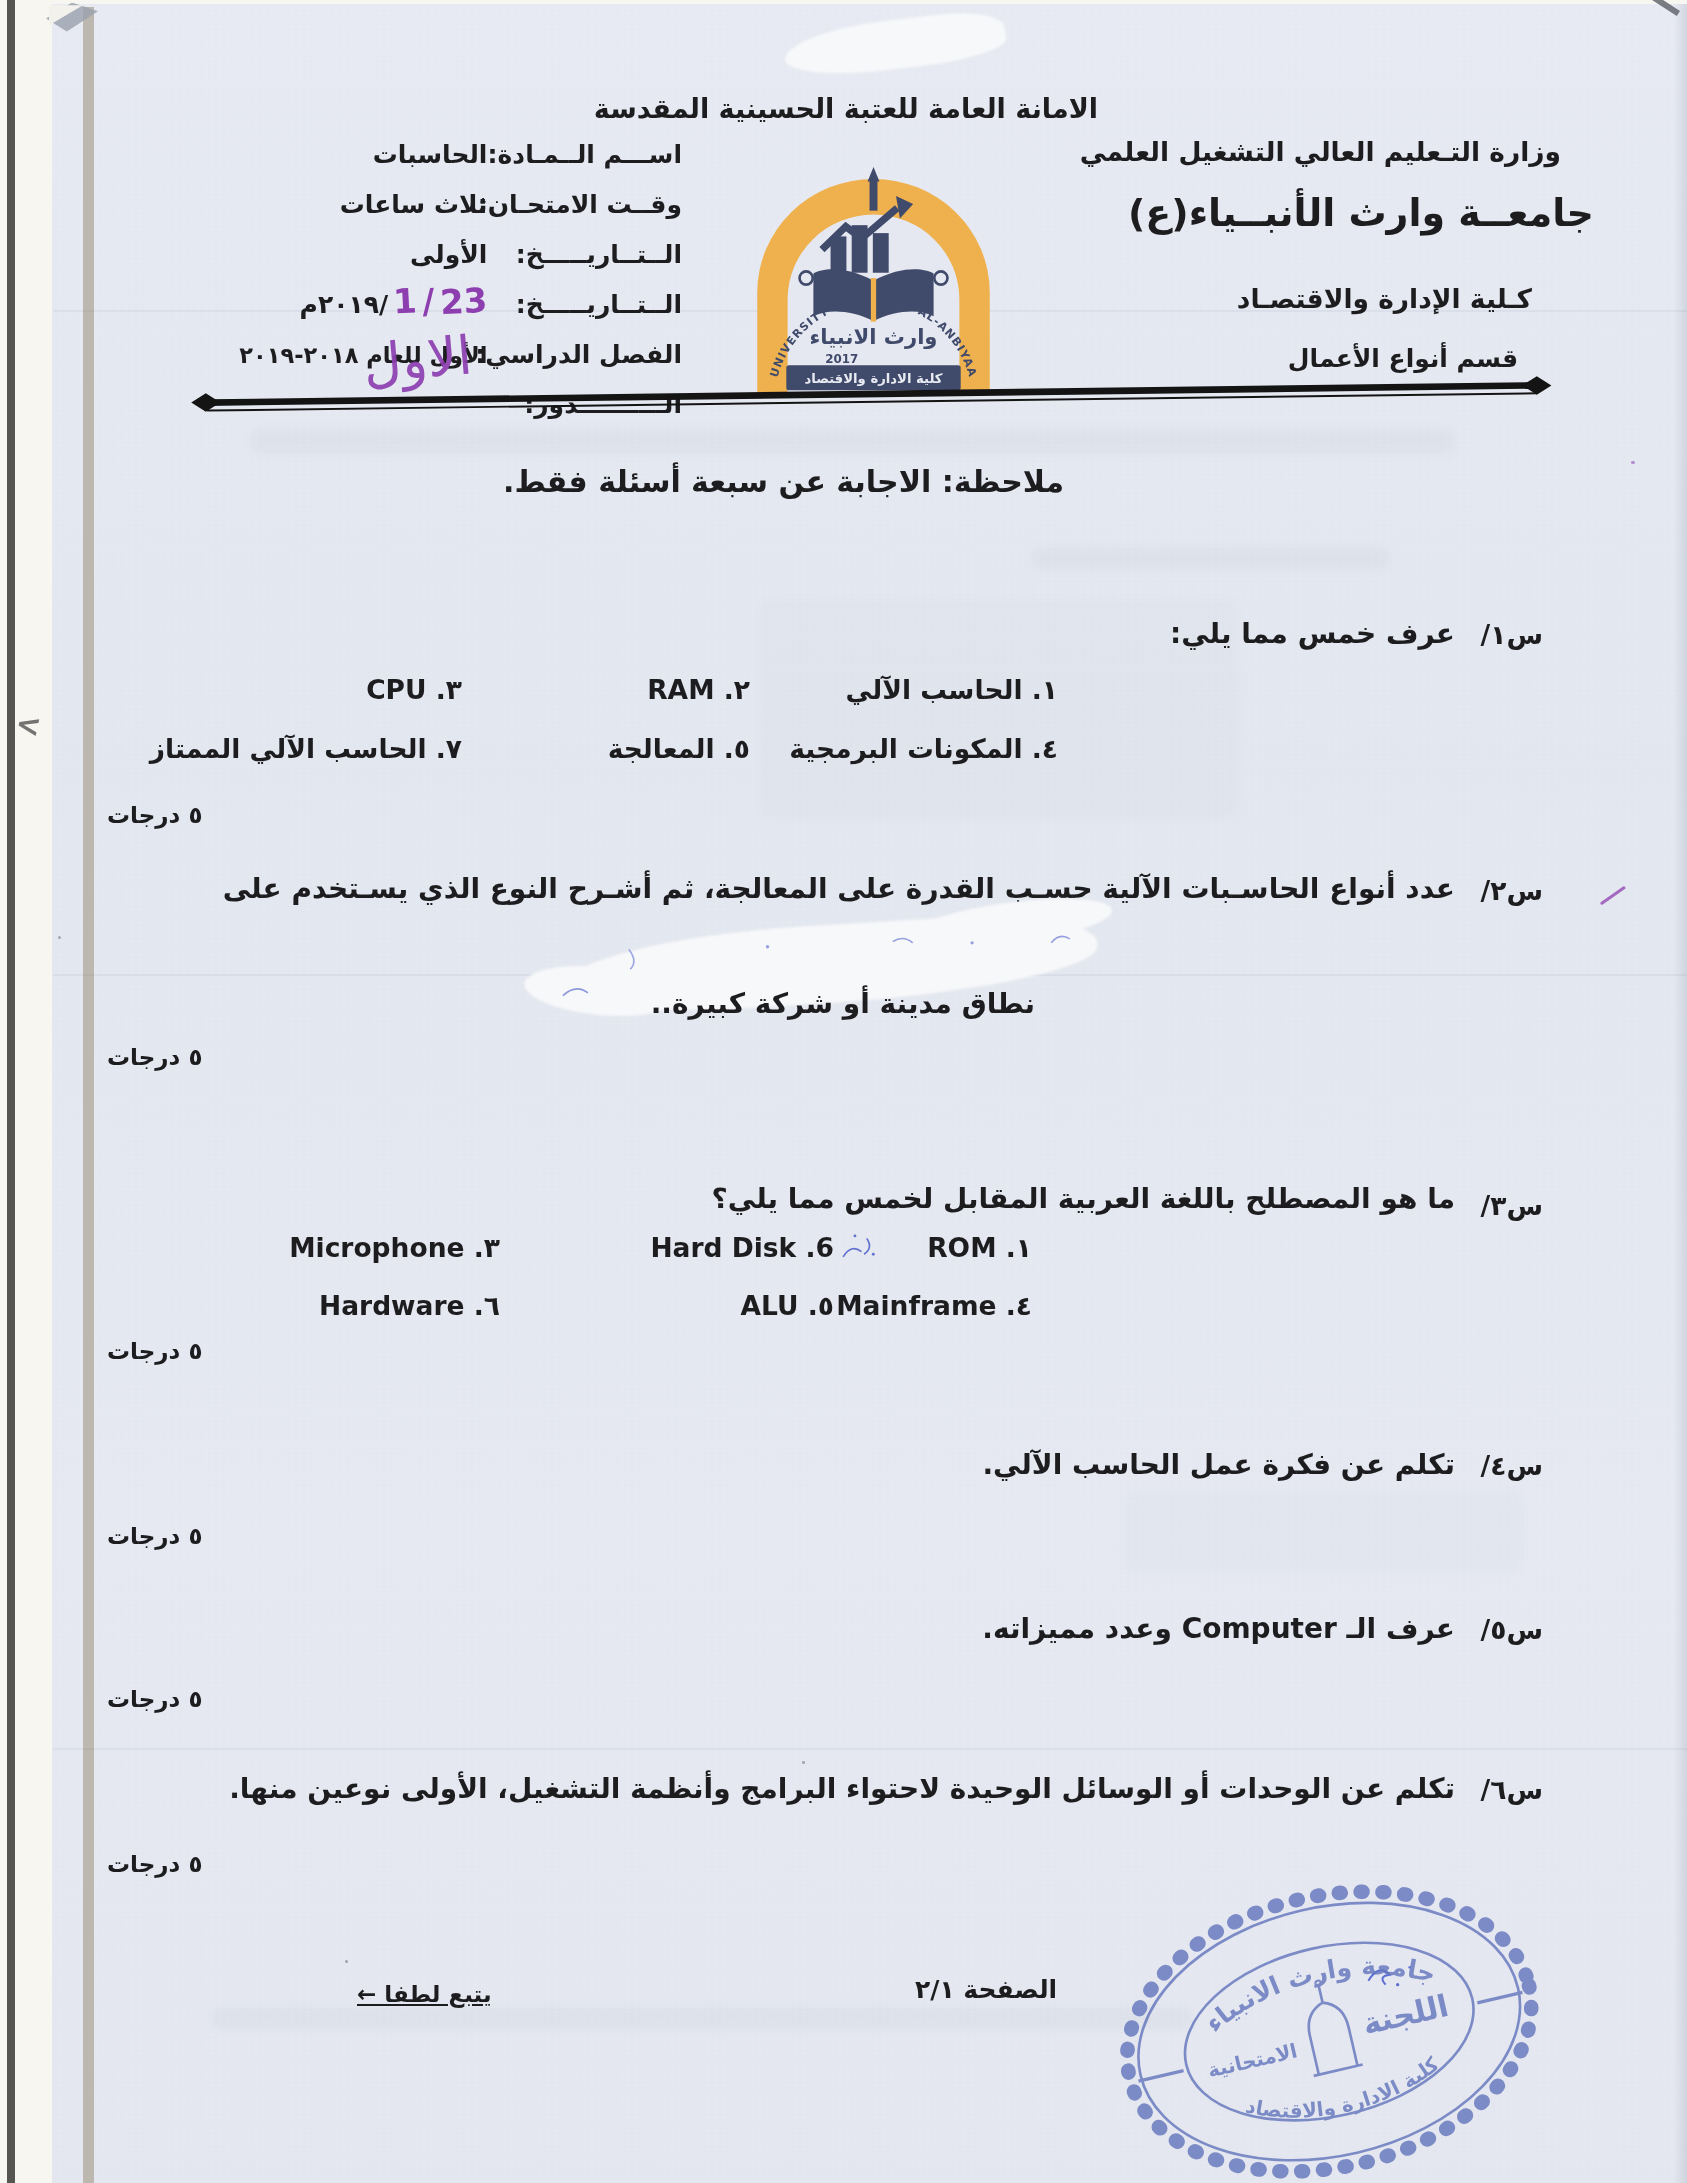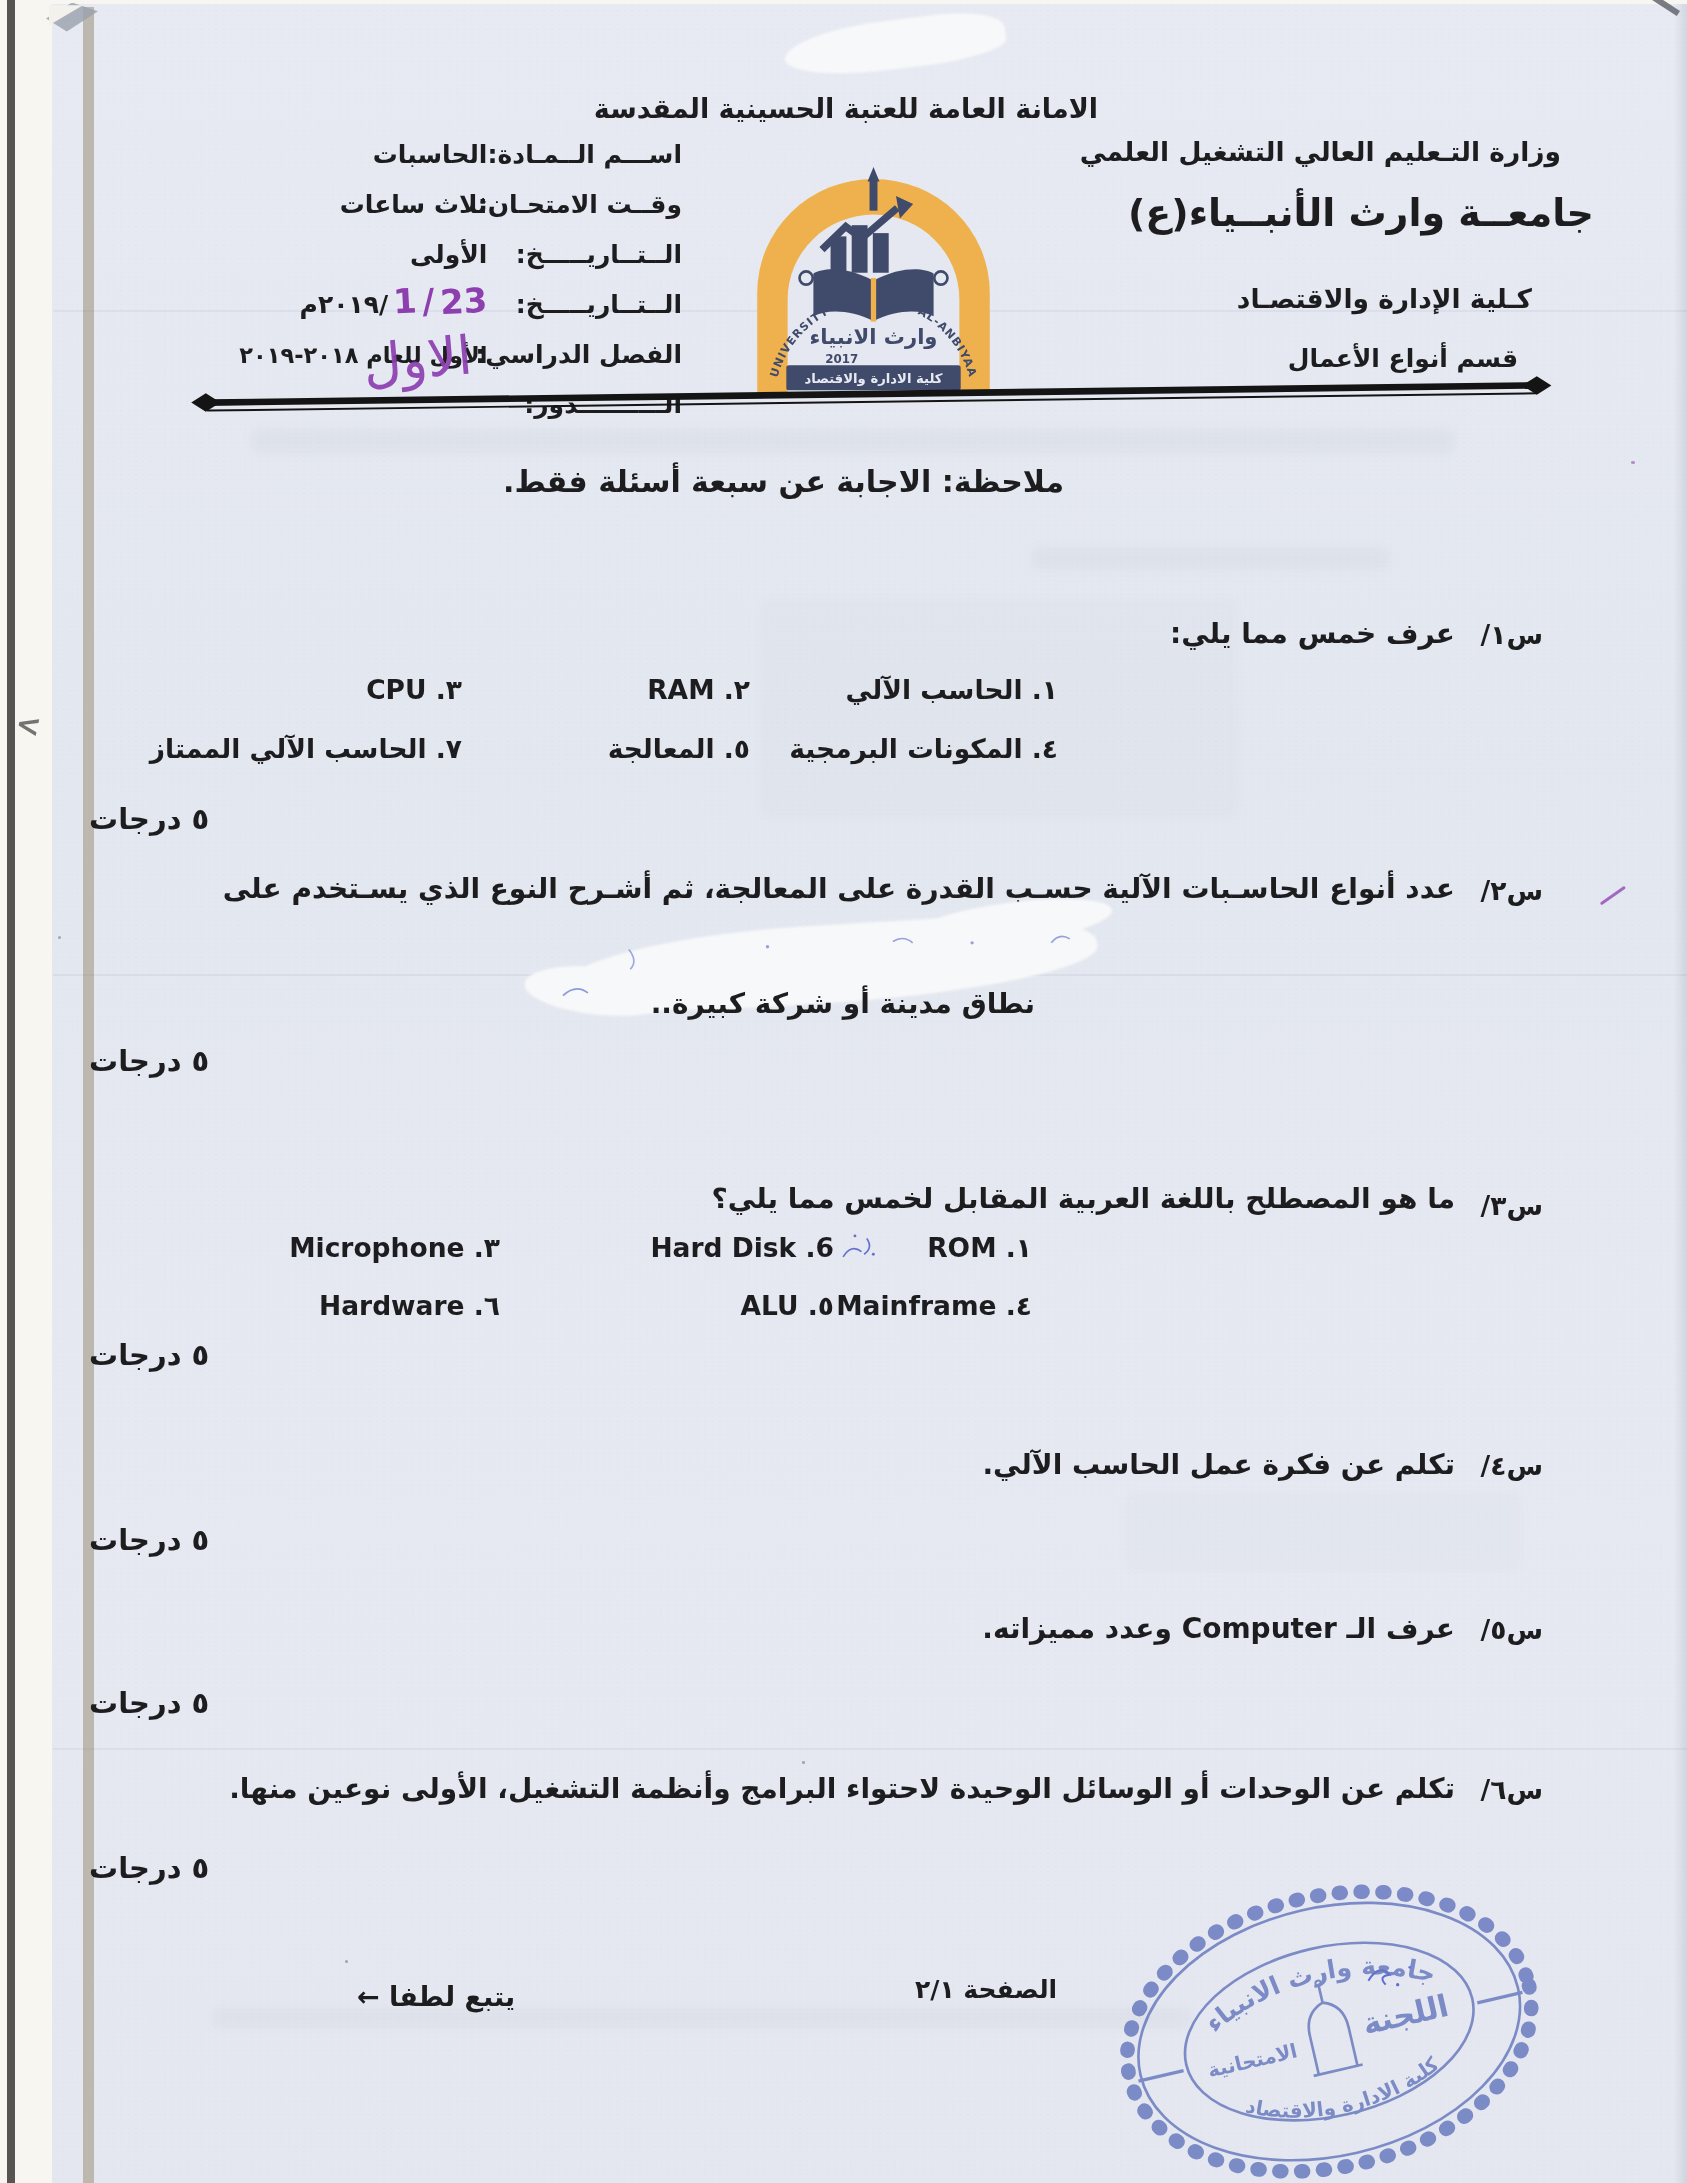--- a/index.html
+++ b/index.html
@@ -47,21 +47,21 @@
           border-radius:60% 40% 50% 60%/70% 55% 45% 60%}
   #wo-q2{left:559px;top:925px;width:539px;height:78px;transform:rotate(-3.5deg);
           border-radius:48% 30% 55% 38%/65% 45% 55% 40%}
   #wo-q2::before{content:"";position:absolute;left:-36px;top:28px;width:152px;height:48px;
           background:#f7f8fa;border-radius:50%;transform:rotate(9deg)}
   #wo-q2::after{content:"";position:absolute;right:-16.5px;top:-10.6px;width:205px;height:41px;
           background:#f7f8fa;border-radius:50%;transform:rotate(-4deg)}
 
   .qnum{right:144px;font-size:26.5px}
   .qtext{right:232px;font-size:28px}
-  .marks{left:89px;font-size:29px}
+  .marks{left:107px;font-size:23px}
   .items{position:absolute;display:grid;direction:rtl;font-weight:bold;font-size:26.5px;color:var(--ink)}
   .items>div{white-space:nowrap}
   #q1-items{left:198px;top:674px;width:860px;grid-template-columns:308px 288px 265px;row-gap:28px}
   #q3-items{left:261px;top:1232px;width:771px;grid-template-columns:198px 334px 238px;row-gap:26.5px}
 
   .ghost{position:absolute;background:rgba(110,120,145,.055);filter:blur(4.6px);border-radius:9.3px;pointer-events:none}
   .speck{position:absolute;background:#6f7076;border-radius:50%;opacity:.55}
   .pen-purple-dash{position:absolute;left:1598px;top:894px;width:30px;height:3.3px;background:var(--purple);
           transform:rotate(-35deg);opacity:.75;border-radius:2px}
   .pen-left-mark{position:absolute;left:16px;top:707px;font-size:30px;color:#3c3c3c;
@@ -223,21 +223,21 @@
 
 <div class="t rtl qnum" style="top:1614px">س٥/</div>
 <div class="t rtl qtext" style="top:1612px">عرف الـ Computer وعدد مميزاته.</div>
 <div class="t rtl marks" style="top:1686px">٥ درجات</div>
 
 <div class="t rtl qnum" style="top:1774px">س٦/</div>
 <div class="t rtl qtext" style="top:1772px">تكلم عن الوحدات أو الوسائل الوحيدة لاحتواء البرامج وأنظمة التشغيل، الأولى نوعين منها.</div>
 <div class="t rtl marks" style="top:1851px">٥ درجات</div>
 
 <div class="t rtl" style="left:915px;top:1975px;font-size:25px">الصفحة ٢/١</div>
-<div class="t rtl" style="left:357px;top:1981px;font-size:27px;">يتبع لطفا ←</div>
+<div class="t rtl" style="left:357px;top:1981px;font-size:23px;text-decoration:underline">يتبع لطفا ←</div>
 
 <svg style="position:absolute;left:1363px;top:1958px" width="60" height="40" viewBox="0 0 90 60">
   <path d="M8,34 q16,-26 32,-9 q-18,2 -6,15" stroke="#3a4fd0" stroke-width="3" fill="none" opacity=".8"></path>
   <circle cx="52" cy="40" r="2.5" fill="#3a4fd0" opacity=".8"></circle>
   <circle cx="70" cy="14" r="2" fill="#3a4fd0" opacity=".7"></circle>
 </svg>
 
 <svg style="position:absolute;left:1092px;top:1876px;filter:blur(0.3px)" width="476" height="311" viewBox="0 0 720 470">
   <g transform="rotate(-13 360 240)" stroke="var(--stamp)" fill="none" opacity=".82">
     <ellipse cx="360" cy="235" rx="310" ry="205" stroke-width="22" stroke-dasharray="3 30" stroke-linecap="round"></ellipse>

